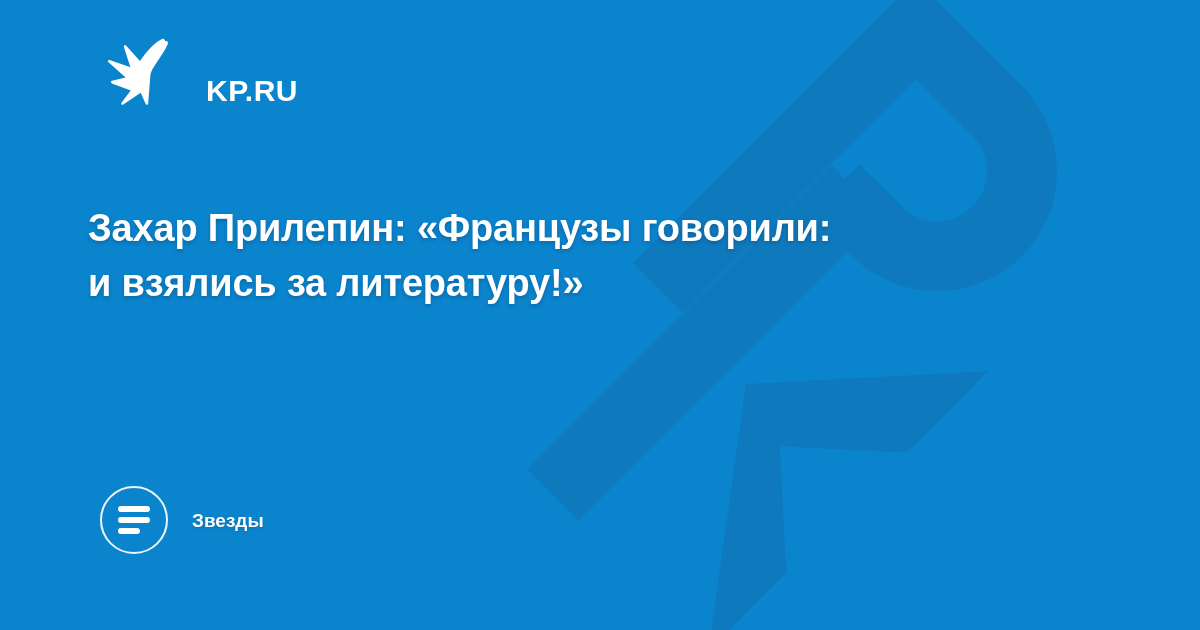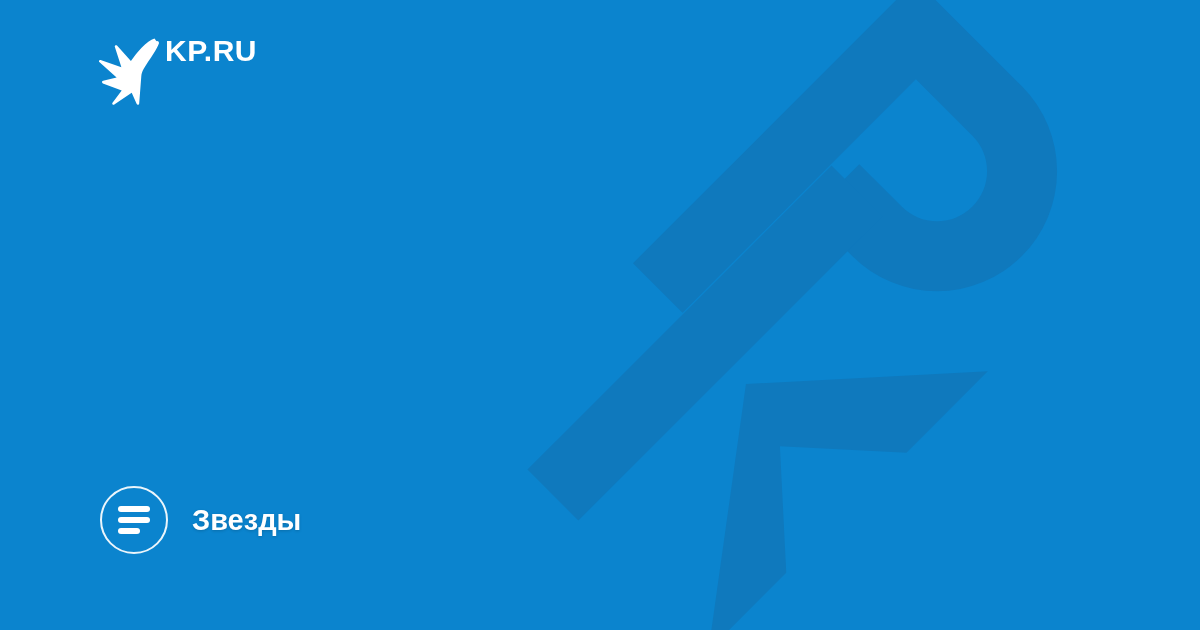--- a/index.html
+++ b/index.html
@@ -21,25 +21,25 @@
     position: absolute;
     inset: 0;
     pointer-events: none;
     z-index: 0;
   }
   .watermark svg { display: block; width: 1200px; height: 630px; }
 
   
   .brand {
     position: absolute;
-    left: 99px;
+    left: 108px;
     top: 36px;
     display: flex;
-    align-items: flex-start;
-    gap: 4px;
+    align-items: flex-end;
+    gap: 36px;
     z-index: 3;
   }
   .brand-mark { width: 62px; height: 70px; display: block; }
   .brand-word {
     color: #ffffff;
     font-size: 30px;
     font-weight: 700;
     letter-spacing: 0.5px;
     line-height: 1;
     white-space: nowrap;
@@ -92,21 +92,21 @@
   .menu-icon i {
     display: block;
     height: 6px;
     border-radius: 3px;
     background: #ffffff;
     width: 32px;
   }
   .menu-icon i:nth-child(3) { width: 22px; }
   .category-label {
     color: #ffffff;
-    font-size: 29px;
+    font-size: 19px;
     font-weight: 700;
     line-height: 1;
     white-space: nowrap;
     text-shadow: 0 1px 3px rgba(0,0,0,0.18);
   }
 </style>
 </head>
 <body>
 
 <div id="page">
@@ -163,20 +163,22 @@
                    c2.6 -4.4 6.5 -10.0 10.3 -16.0
                    c2.2 -3.5 4.0 -6.7 4.9 -9.2
                    c0.6 -1.6 -0.7 -3.0 -2.3 -2.5 z"></path>
         </g>
       </svg>
     </span>
     <span class="brand-word">KP.RU</span>
   </div>
 
   <h1 class="headline">
+    <span class="headline-line">Захар Прилепин: «Французы говорили:</span>
+    <span class="headline-line">и взялись за литературу!»</span>
   </h1>
 
   <div class="category">
     <span class="category-circle">
       <span class="menu-icon">
         <i></i>
         <i></i>
         <i></i>
       </span>
     </span>

